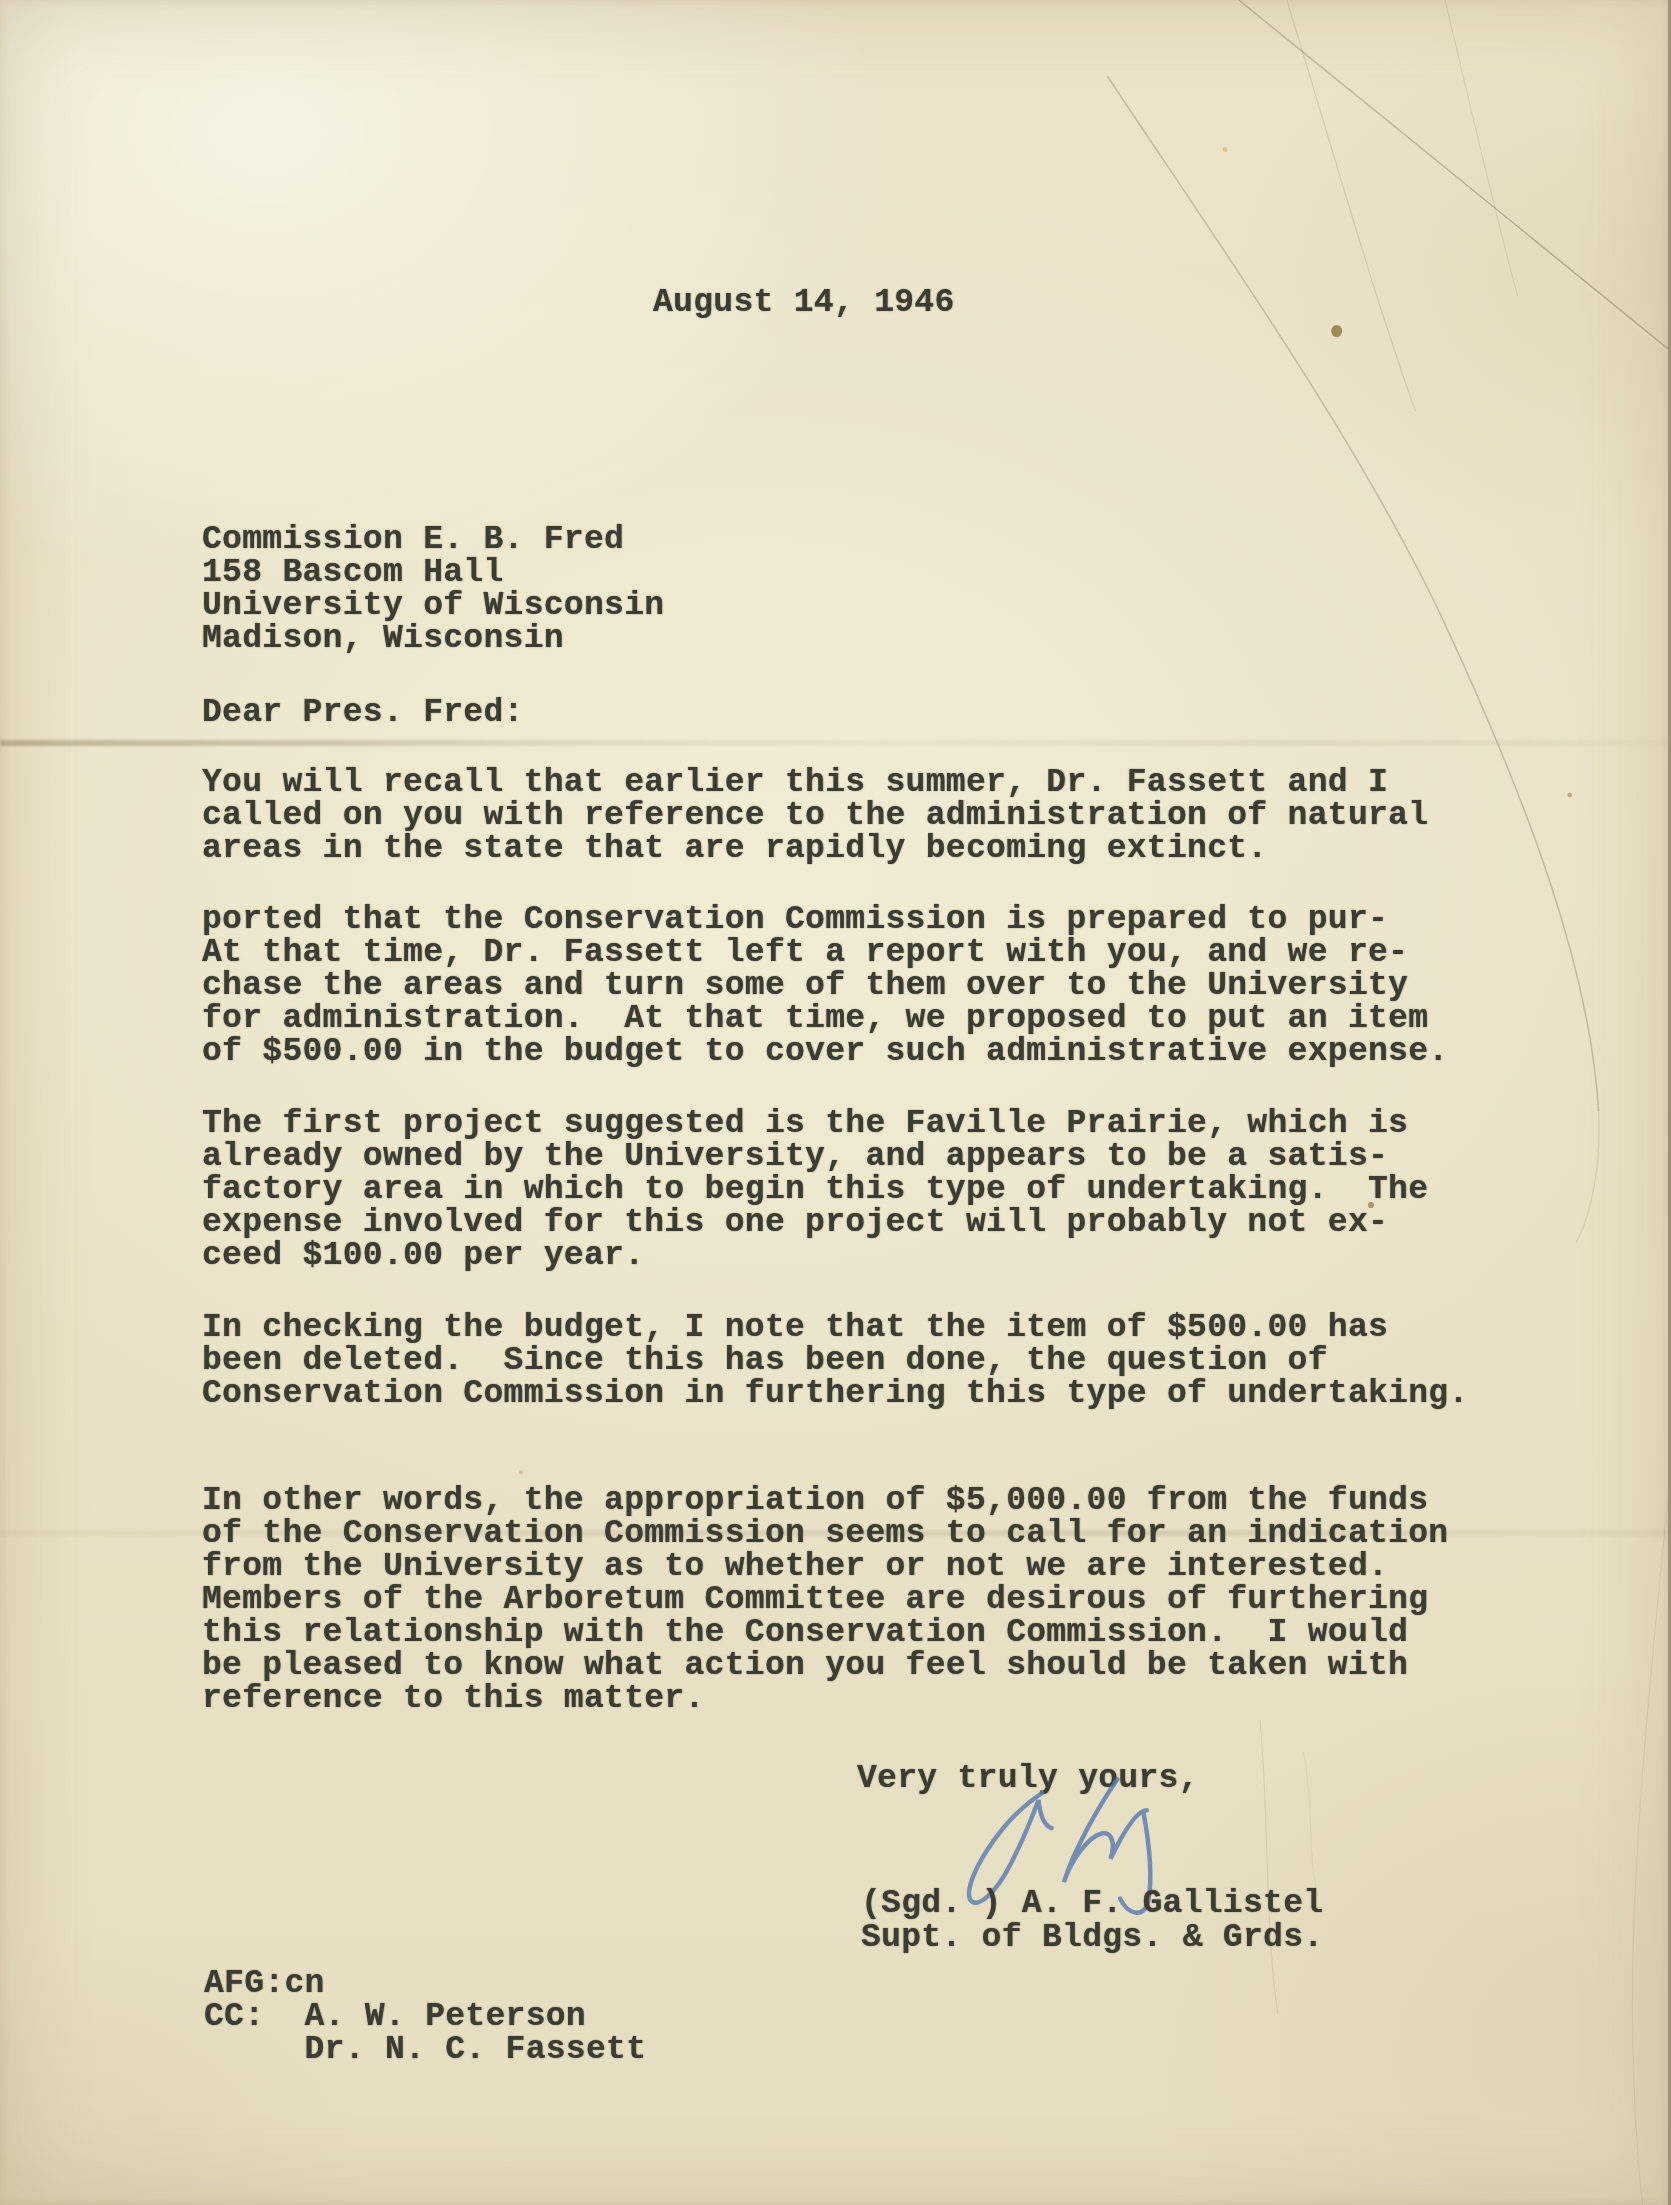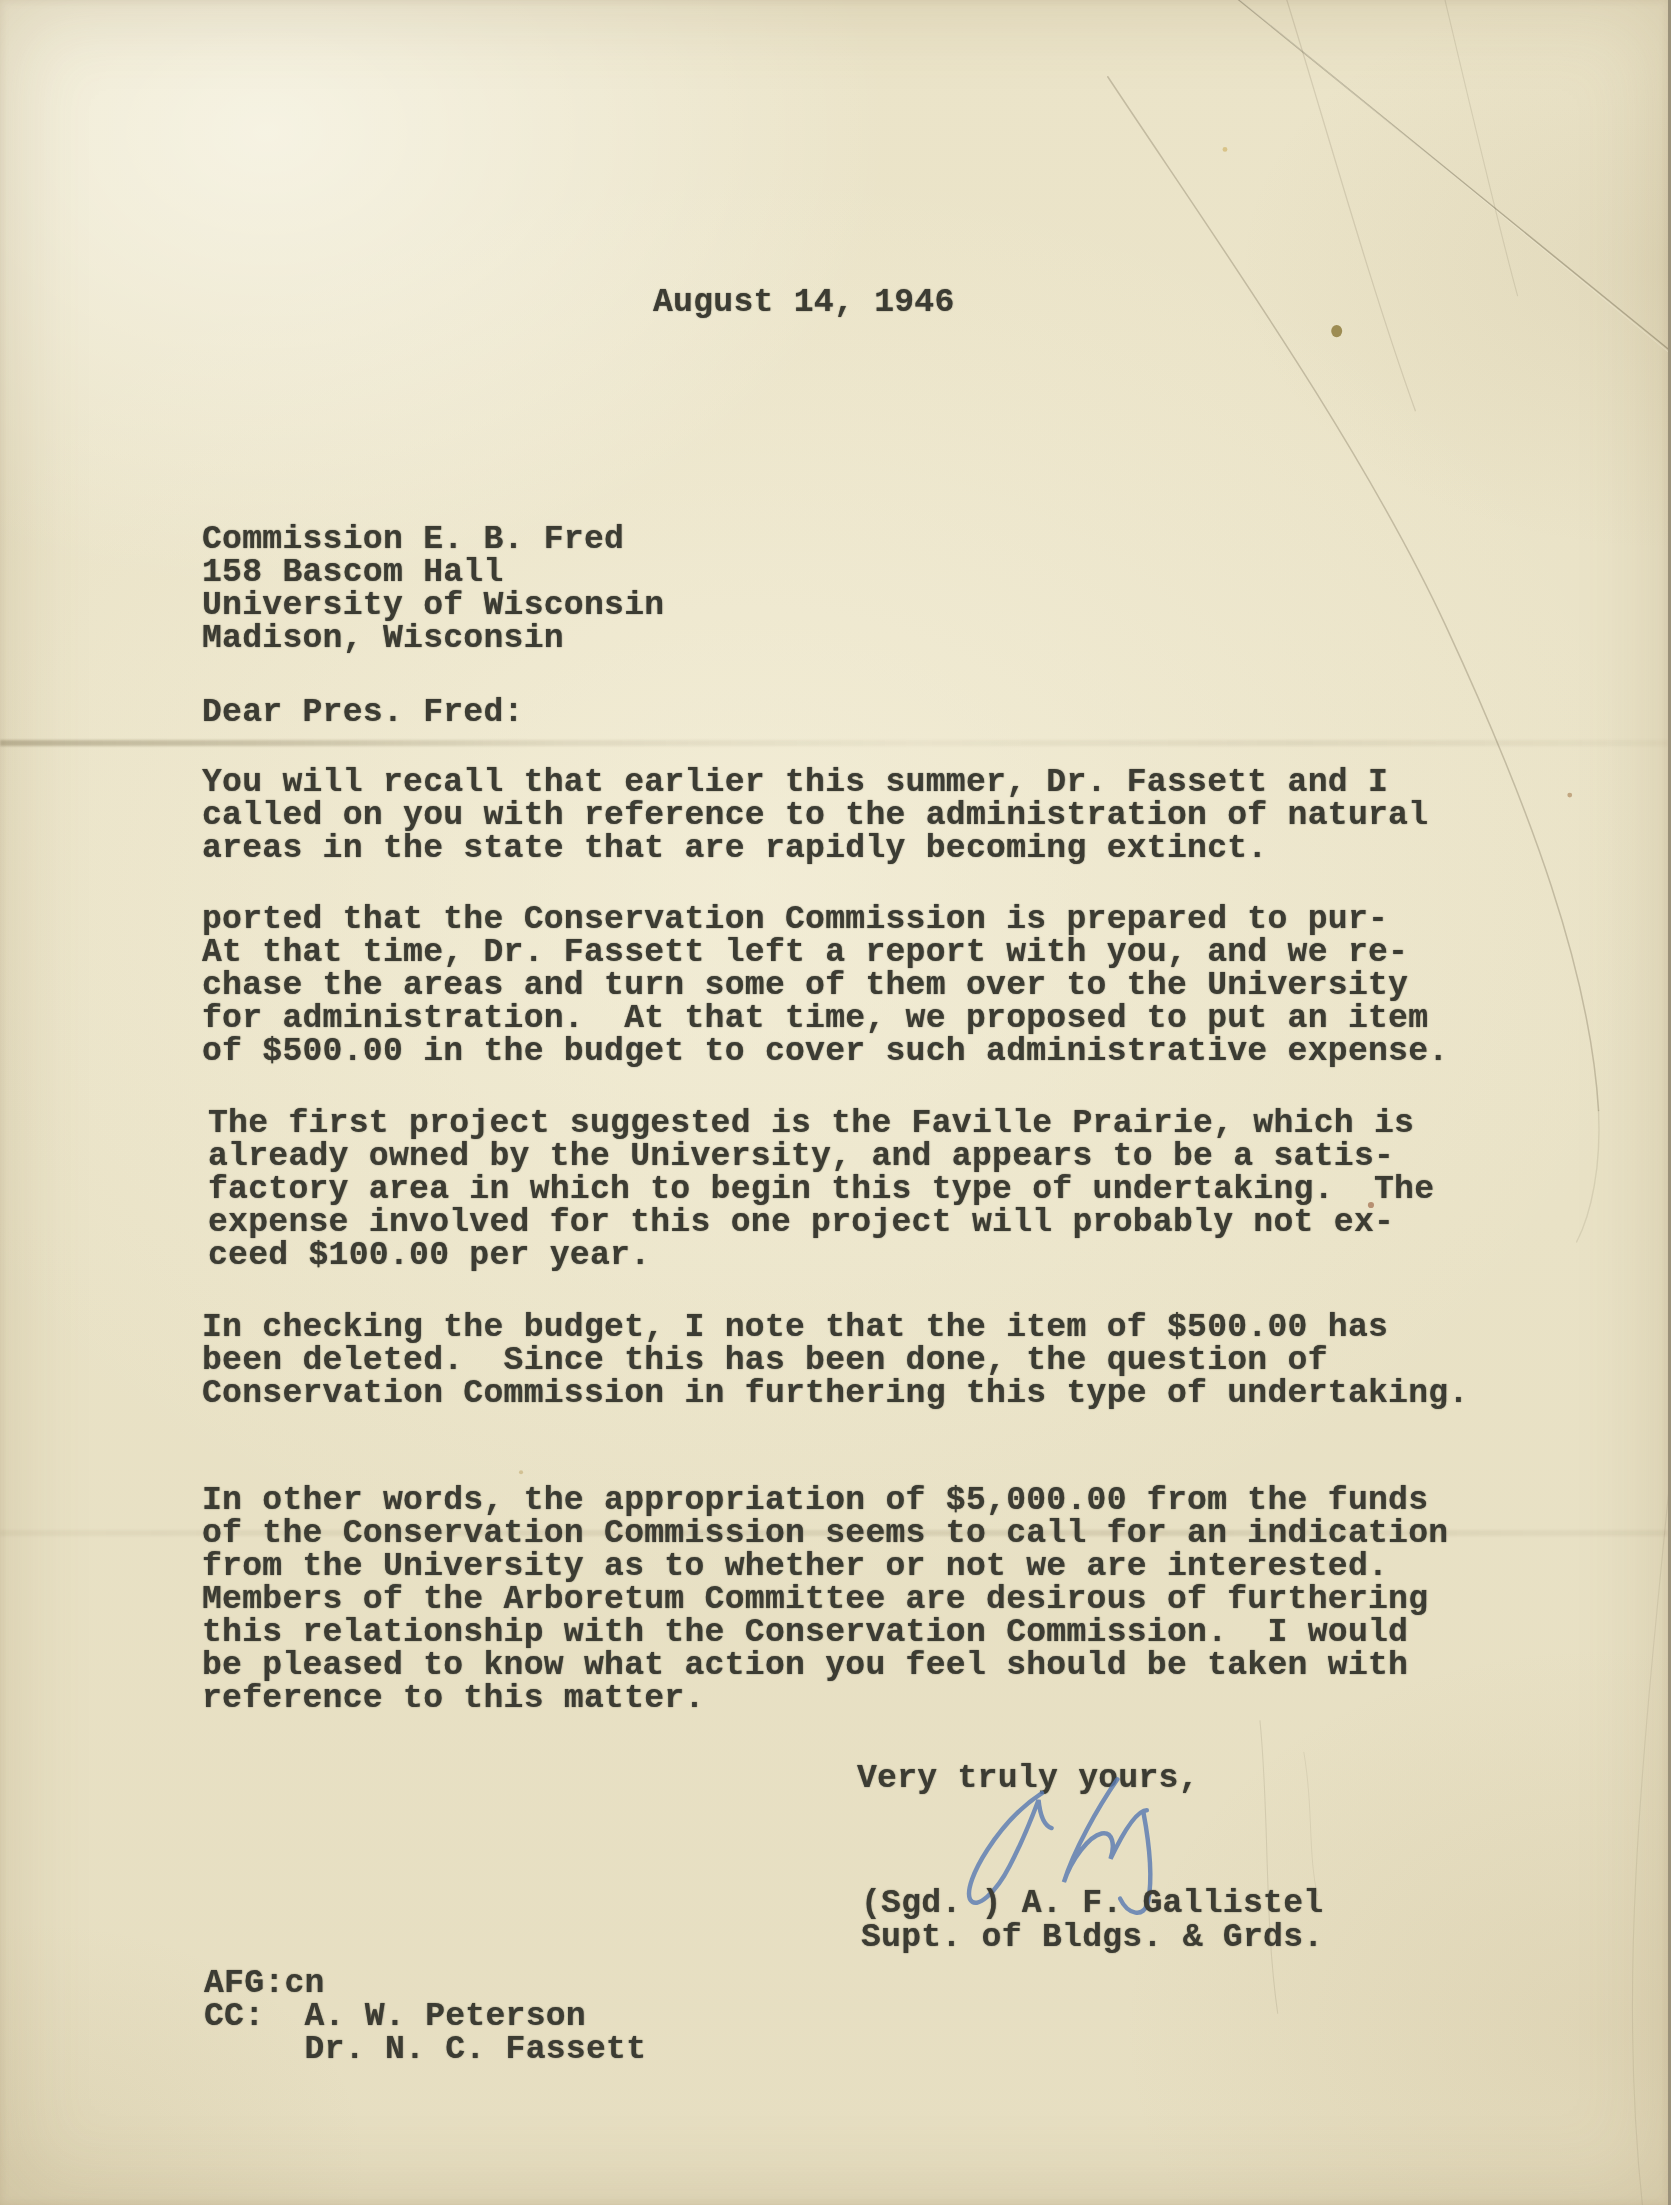--- a/index.html
+++ b/index.html
@@ -86,21 +86,21 @@
   </div>
 
   <div class="abs tblock" style="left:202px;top:903px">
     <div>ported that the Conservation Commission is prepared to pur-</div>
     <div>At that time, Dr. Fassett left a report with you, and we re-</div>
     <div>chase the areas and turn some of them over to the University</div>
     <div>for administration.  At that time, we proposed to put an item</div>
     <div>of $500.00 in the budget to cover such administrative expense.</div>
   </div>
 
-  <div class="abs tblock" style="left:208px;top:1107px">
+  <div class="abs tblock" style="left:202px;top:1107px">
     <div>The first project suggested is the Faville Prairie, which is</div>
     <div>already owned by the University, and appears to be a satis-</div>
     <div>factory area in which to begin this type of undertaking.  The</div>
     <div>expense involved for this one project will probably not ex-</div>
     <div>ceed $100.00 per year.</div>
   </div>
 
   <div class="abs tblock" style="left:202px;top:1311px">
     <div>In checking the budget, I note that the item of $500.00 has</div>
     <div>been deleted.  Since this has been done, the question of</div>

